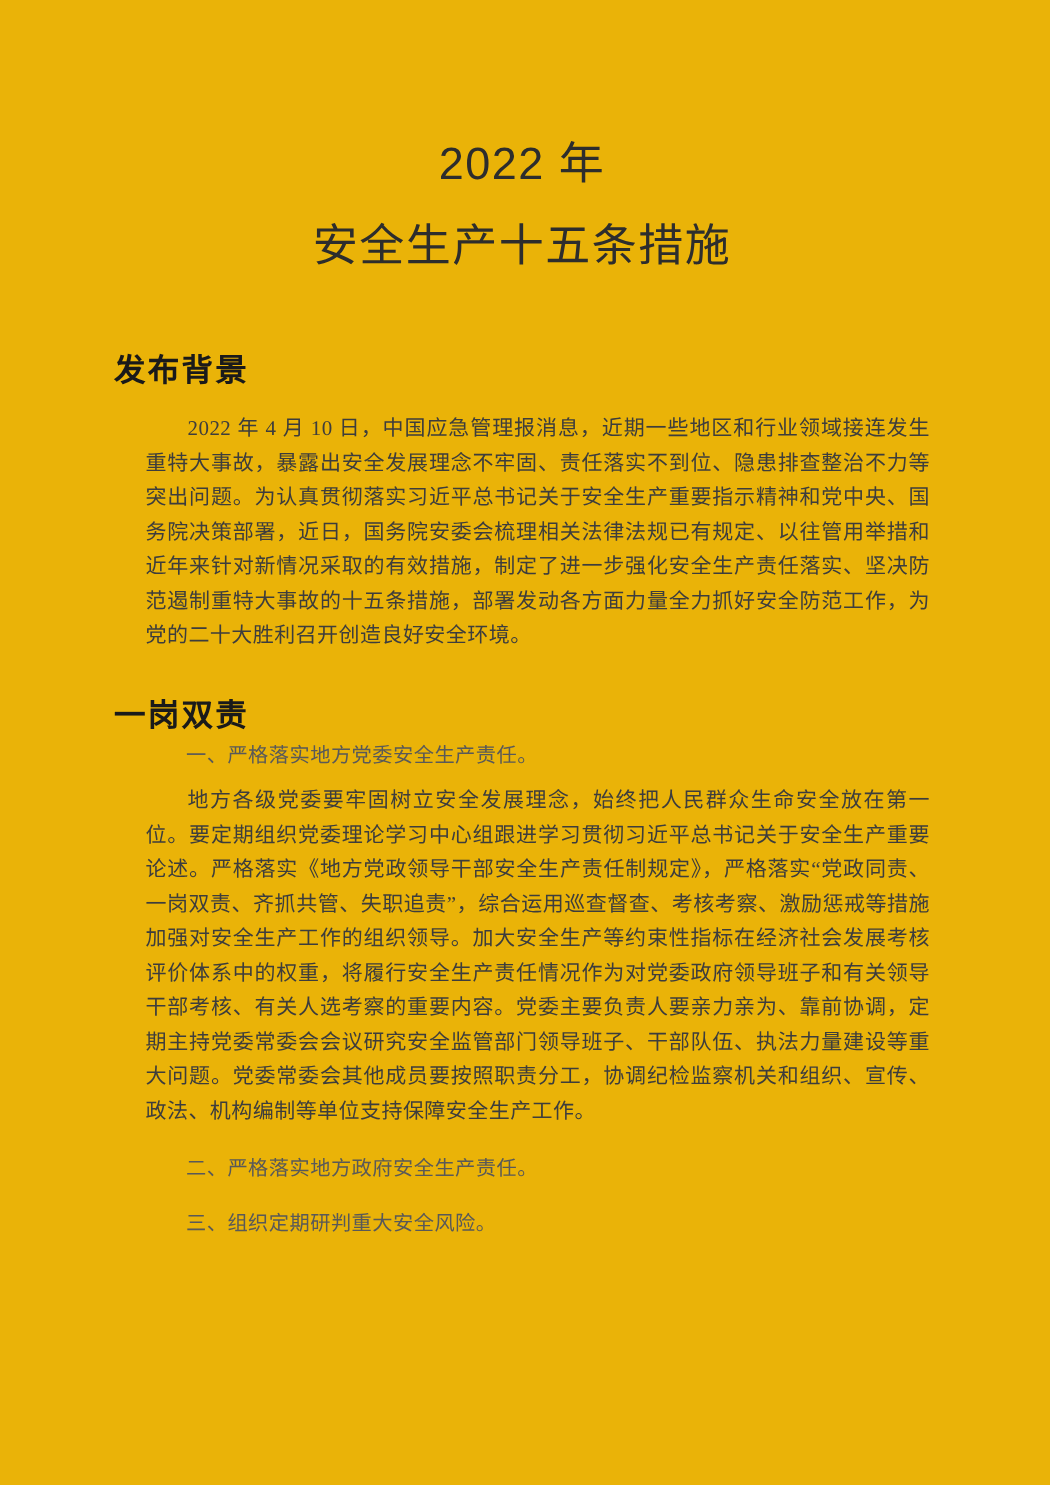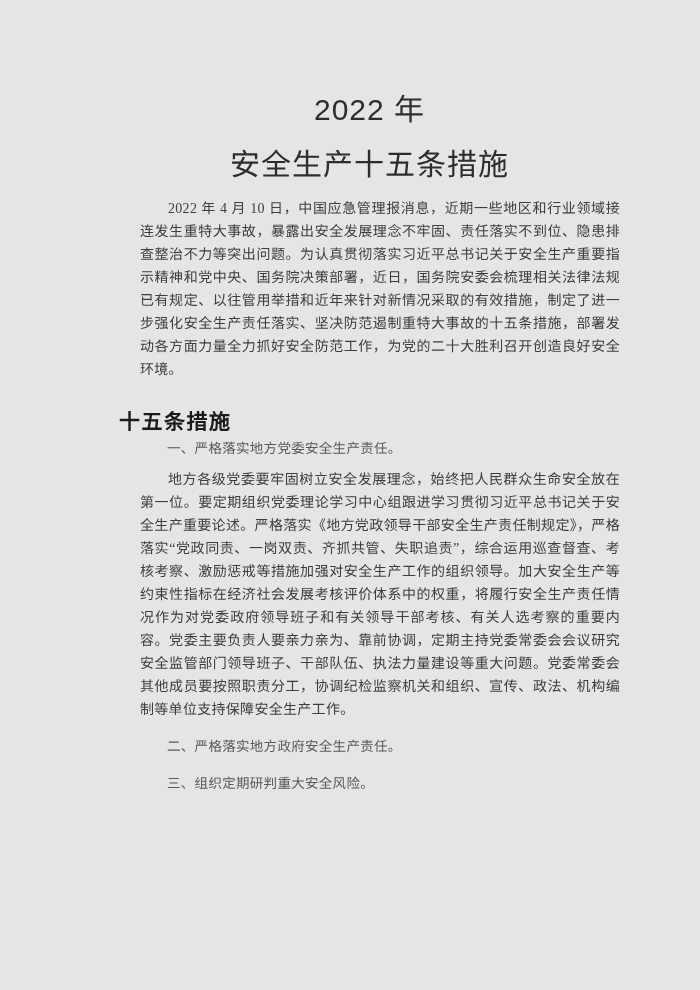--- a/index.html
+++ b/index.html
@@ -6,22 +6,22 @@
     margin: 0;
     padding: 0;
     background: #ffffff;
   }
   .page {
     position: relative;
     width: 700px;
     height: 990px;
     margin: 0 auto;
     box-sizing: border-box;
-    padding: 93px 80px 0 119px;
-    background: #e5e5e5;
+    padding: 93px 80px 0 76px;
+    background: #eab308;
     overflow: hidden;
     font-family: "Liberation Serif", "DejaVu Serif", serif;
   }
   .doc-title {
     margin: 0;
     text-align: center;
     font-family: "Liberation Sans", "DejaVu Sans", sans-serif;
     font-weight: 400;
     font-size: 30px;
     line-height: 34px;
@@ -73,24 +73,25 @@
 </style>
 </head>
 <body>
 
 <div class="page">
 
   <p class="doc-title">2022 年</p>
 
   <p class="doc-title">安全生产十五条措施</p>
 
+  <h2 class="section-heading first">发布背景</h2>
 
   <p class="body-para">2022 年 4 月 10 日，中国应急管理报消息，近期一些地区和行业领域接连发生重特大事故，暴露出安全发展理念不牢固、责任落实不到位、隐患排查整治不力等突出问题。为认真贯彻落实习近平总书记关于安全生产重要指示精神和党中央、国务院决策部署，近日，国务院安委会梳理相关法律法规已有规定、以往管用举措和近年来针对新情况采取的有效措施，制定了进一步强化安全生产责任落实、坚决防范遏制重特大事故的十五条措施，部署发动各方面力量全力抓好安全防范工作，为党的二十大胜利召开创造良好安全环境。</p>
 
-  <h2 class="section-heading second">十五条措施</h2>
+  <h2 class="section-heading second">一岗双责</h2>
 
   <p class="item-label">一、严格落实地方党委安全生产责任。</p>
 
   <p class="body-para item-body">地方各级党委要牢固树立安全发展理念，始终把人民群众生命安全放在第一位。要定期组织党委理论学习中心组跟进学习贯彻习近平总书记关于安全生产重要论述。严格落实《地方党政领导干部安全生产责任制规定》，严格落实“党政同责、一岗双责、齐抓共管、失职追责”，综合运用巡查督查、考核考察、激励惩戒等措施加强对安全生产工作的组织领导。加大安全生产等约束性指标在经济社会发展考核评价体系中的权重，将履行安全生产责任情况作为对党委政府领导班子和有关领导干部考核、有关人选考察的重要内容。党委主要负责人要亲力亲为、靠前协调，定期主持党委常委会会议研究安全监管部门领导班子、干部队伍、执法力量建设等重大问题。党委常委会其他成员要按照职责分工，协调纪检监察机关和组织、宣传、政法、机构编制等单位支持保障安全生产工作。</p>
 
   <p class="item-label tight">二、严格落实地方政府安全生产责任。</p>
 
 
   <p class="item-label tight">三、组织定期研判重大安全风险。</p>
 

